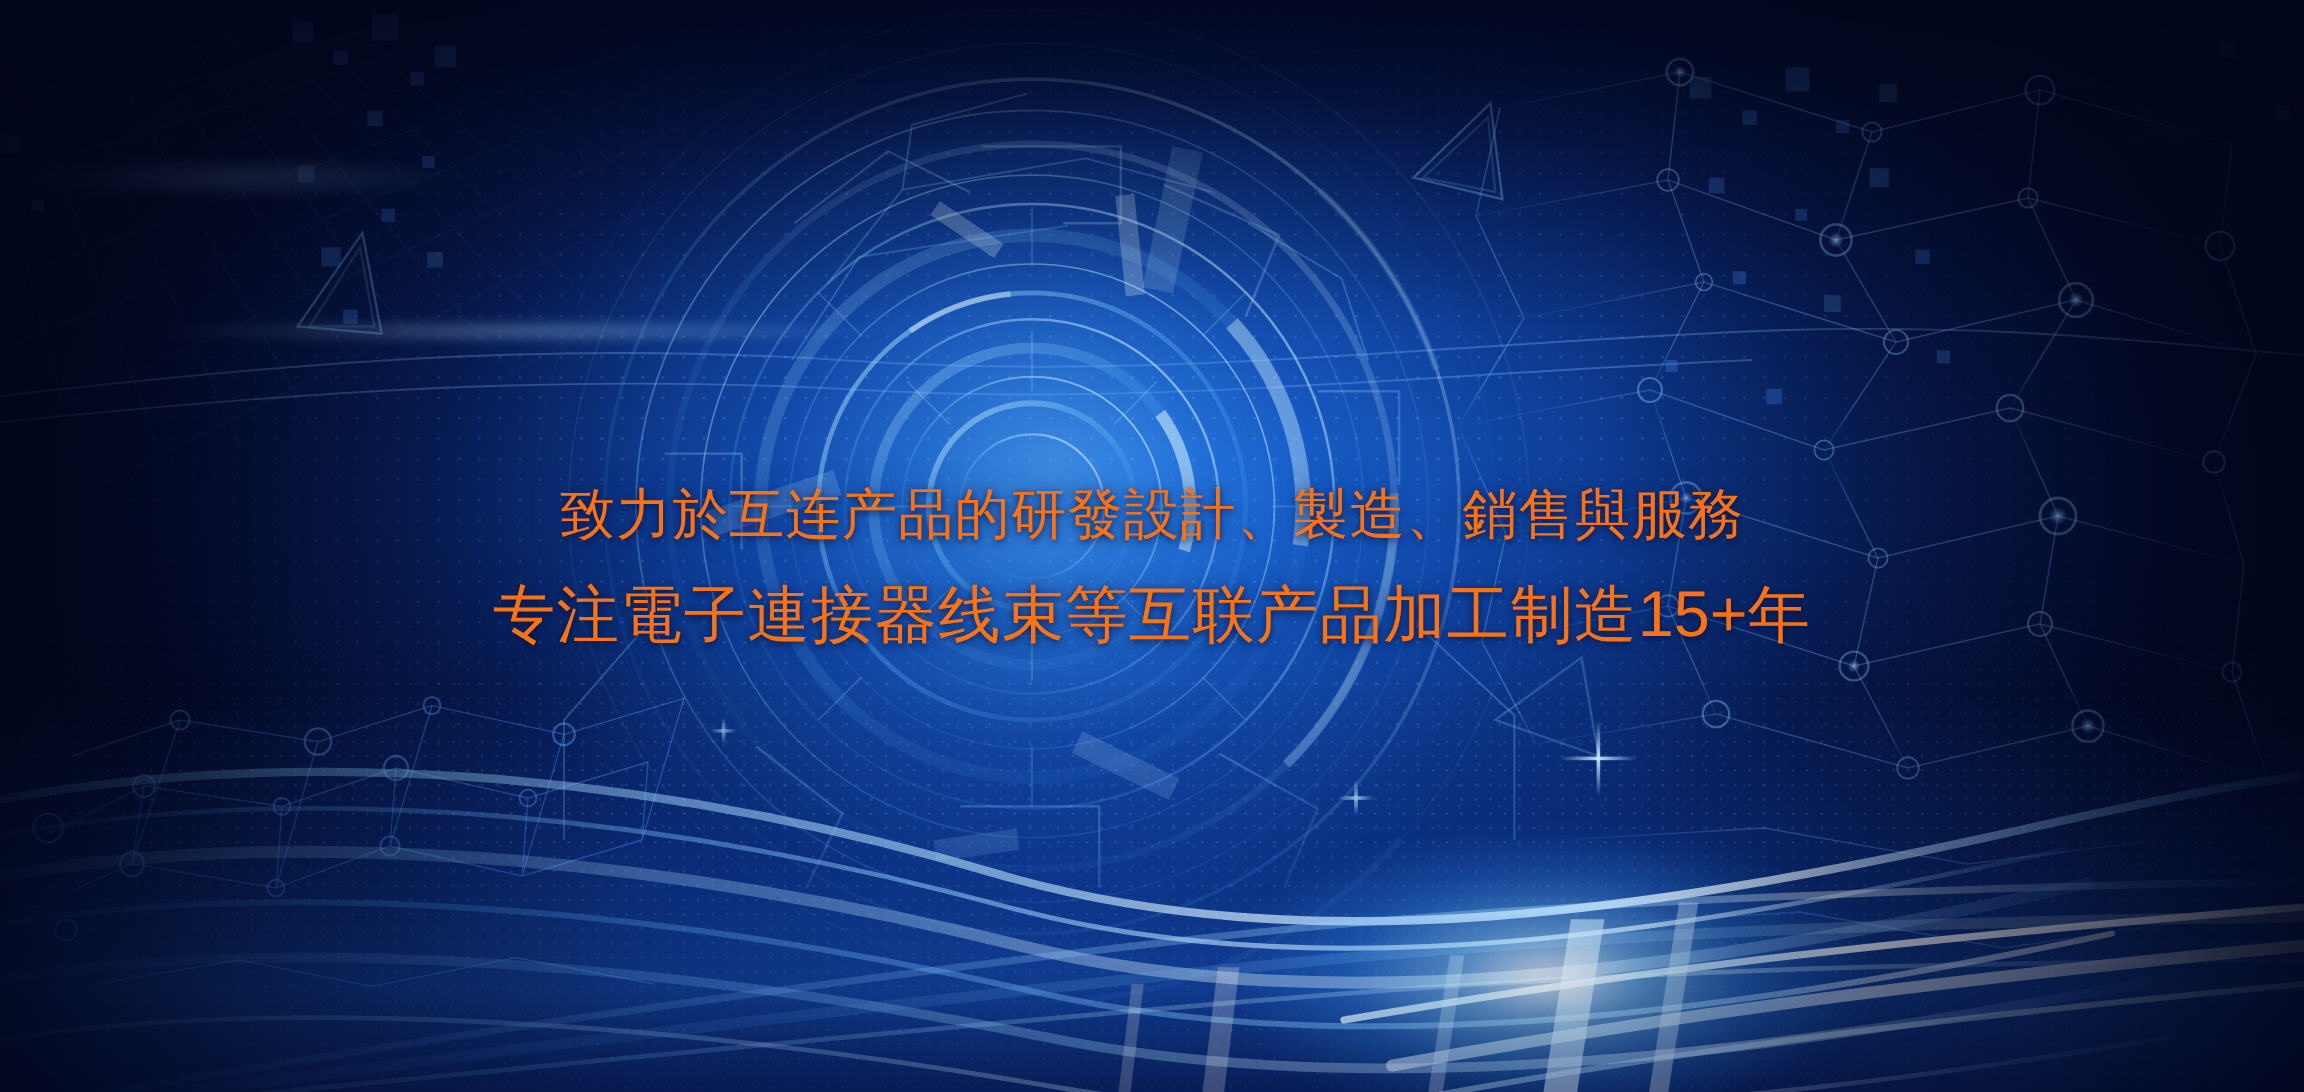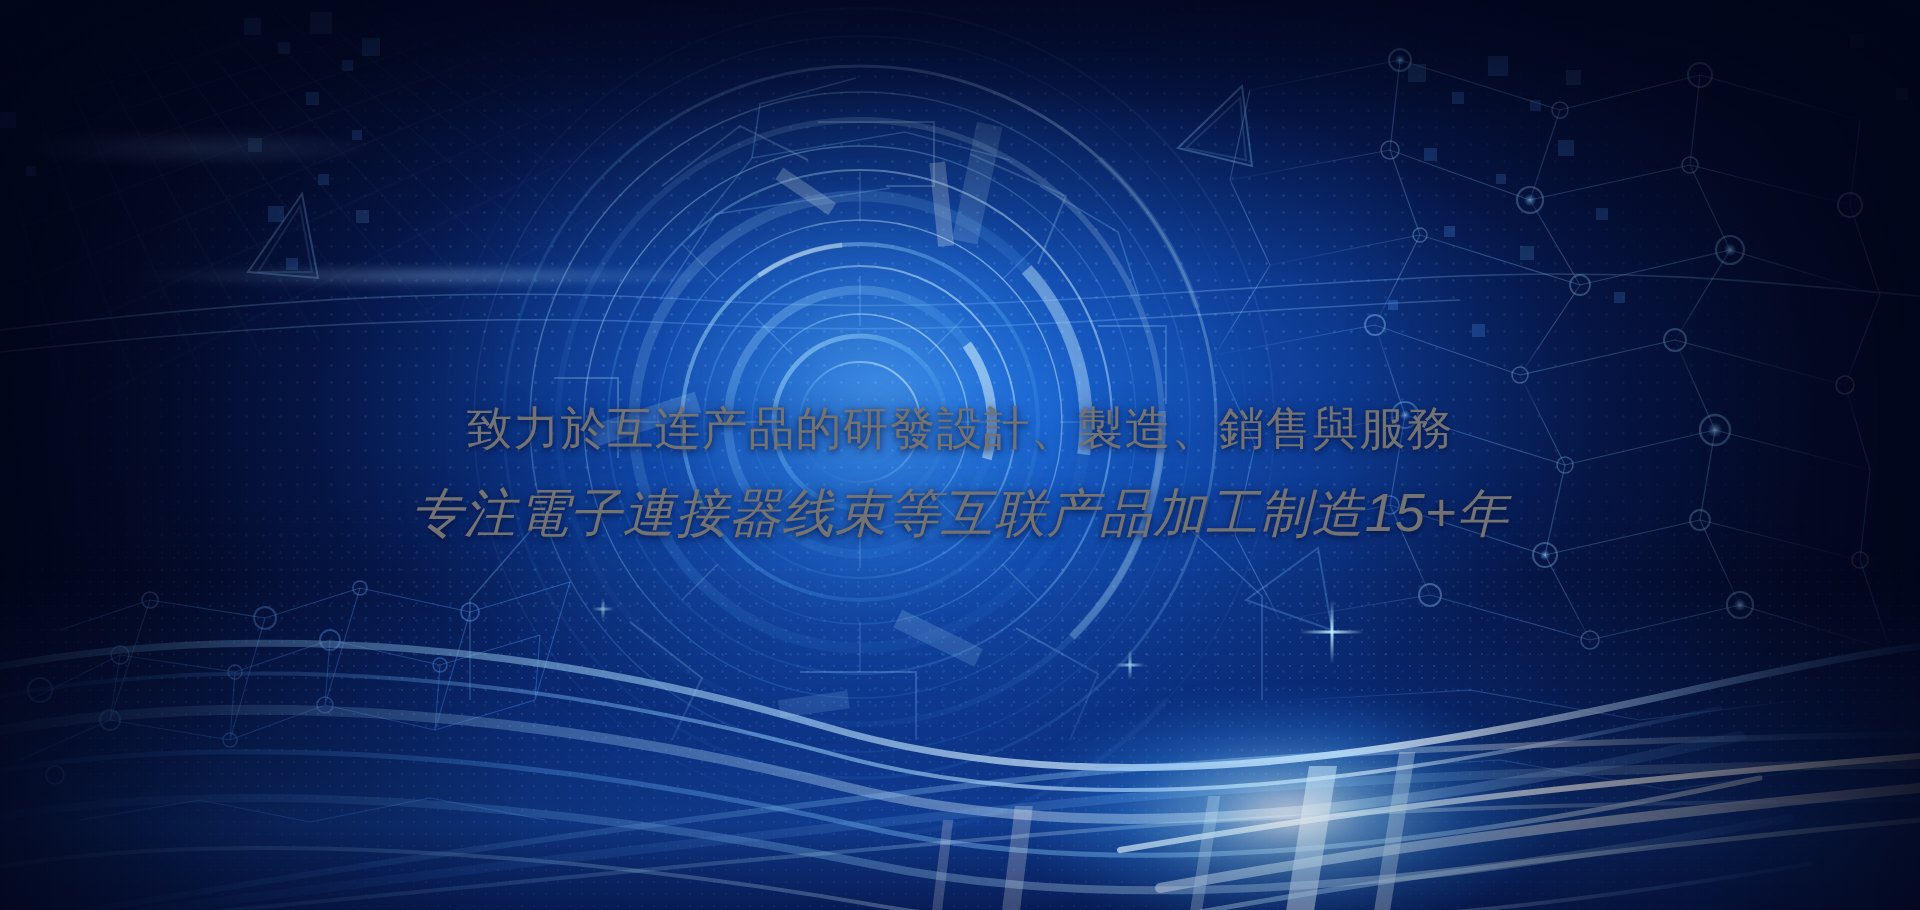--- a/index.html
+++ b/index.html
@@ -113,28 +113,28 @@
   .sparkle:after{width:100%;height:3px;
     background:linear-gradient(90deg, rgba(0,0,0,0) 0%, rgba(190,235,255,.95) 50%, rgba(0,0,0,0) 100%);}
 
   
   #copy{
     position:absolute;left:0;top:0;width:1920px;height:910px;
     display:flex;flex-direction:column;align-items:center;justify-content:center;
     gap:34px;
   }
   .headline{
-    color:#737373;
+    color:#f97316;
     font-weight:400;
     letter-spacing:1px;
     white-space:nowrap;
     text-shadow:0 0 26px rgba(10,40,110,.85), 0 2px 6px rgba(2,10,40,.75);
   }
   #line1{font-size:46px;line-height:1;margin-top:34px;}
-  #line2{font-size:52px;line-height:1;display:flex;align-items:baseline;font-style:italic;}
+  #line2{font-size:52px;line-height:1;display:flex;align-items:baseline;}
   #line2 .big{font-size:54px;letter-spacing:0px;}
 </style>
 </head>
 <body>
 
 <div id="stage">
 
   <div class="layer" id="bg-base"></div>
   <div class="layer" id="bg-base2"></div>
 

